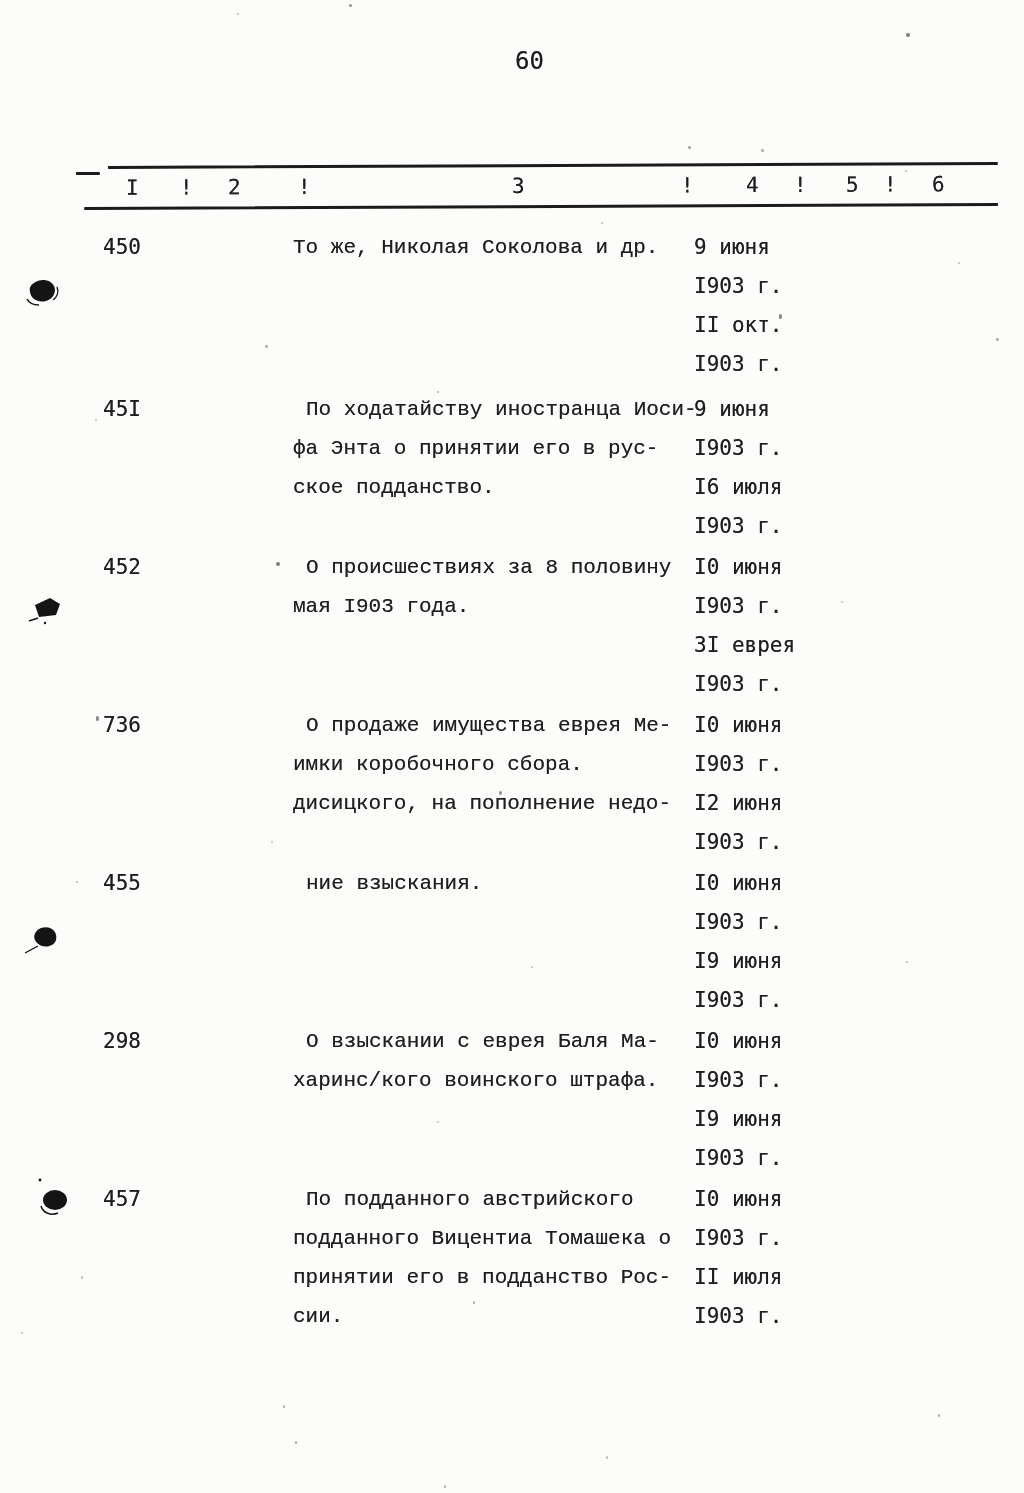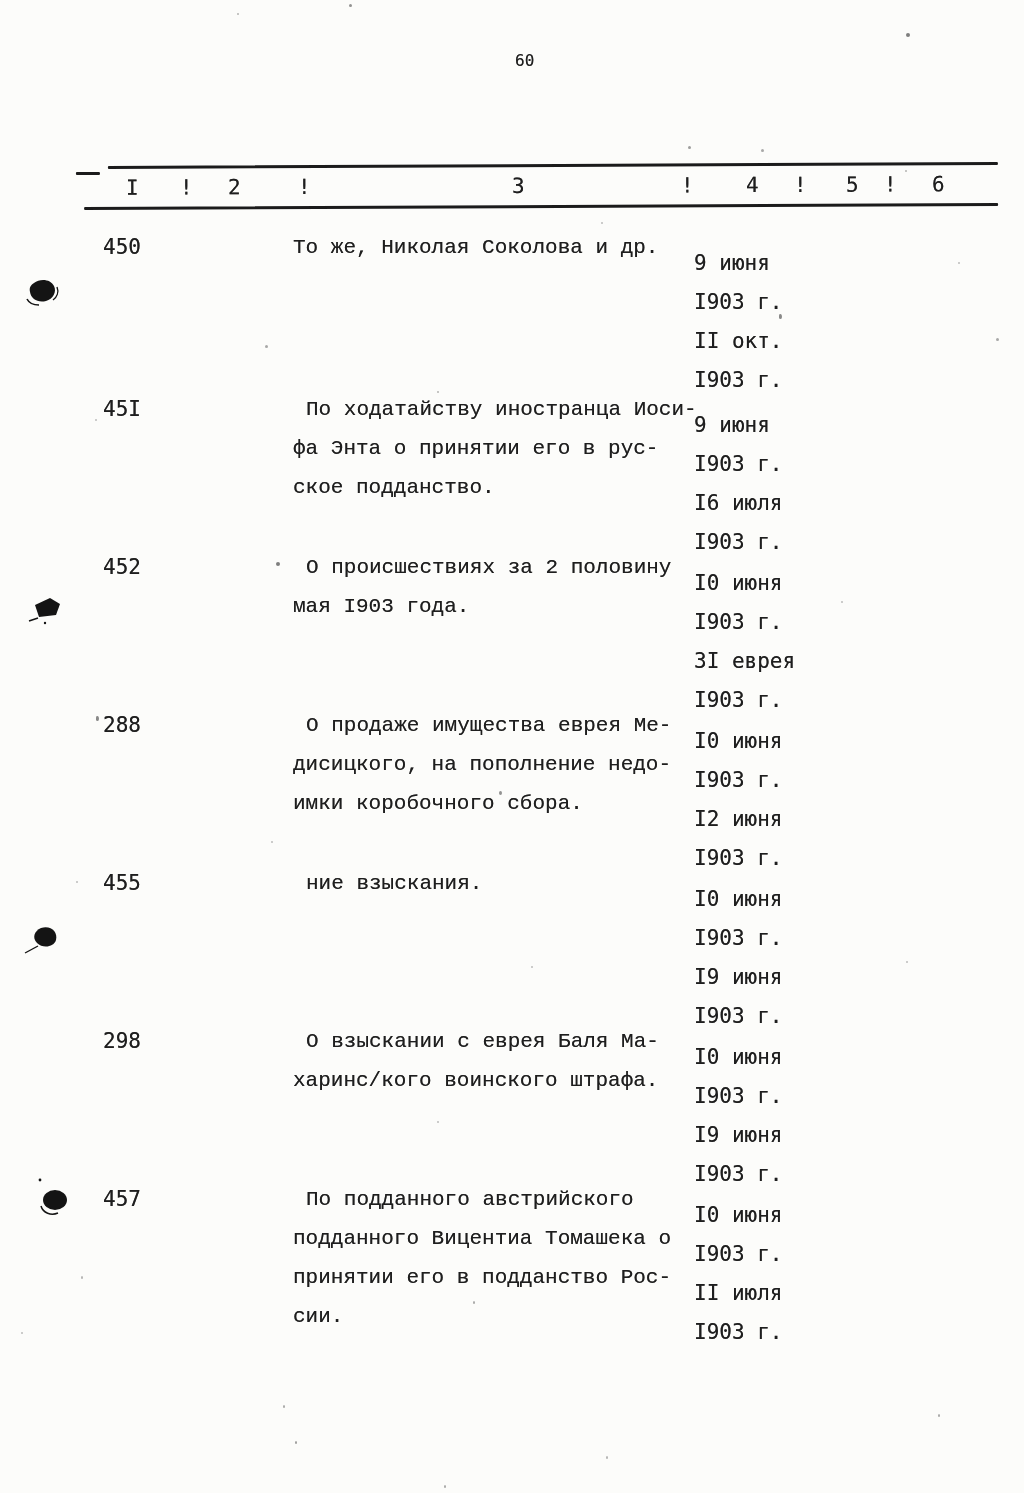--- a/index.html
+++ b/index.html
@@ -8,40 +8,40 @@
     width:1024px;height:1493px;
     background:#fcfcfa;
     font-family:"DejaVu Sans Mono","Liberation Mono",monospace;
     color:#1e1e1e;
     overflow:hidden;
   }
   .ink{ text-shadow:0 0 0.6px rgba(25,25,25,0.65); }
 
   .pagenum{
     position:absolute; left:515px; top:48px;
-    font-size:16px; line-height:26px;
+    font-size:24px; line-height:26px;
   }
 
   
   .thead{ position:absolute; left:0; top:0; width:1024px; height:230px;
           transform:rotate(-0.25deg); transform-origin:540px 185px; }
   .rule{ position:absolute; background:#1b1b1b; border-radius:1px; }
   .rule-top{ left:108px; top:164px; width:890px; height:3px; }
   .rule-top-dash{ left:76px; top:170px; width:24px; height:3px; }
   .rule-bottom{ left:84px; top:205px; width:914px; height:3px; }
   .hcell{ position:absolute; top:171px; font-size:21px; line-height:30px; }
 
   
   .entry{ position:absolute; left:0; width:1024px; font-size:21px; }
   .num{ position:absolute; left:103px; top:0; line-height:39px; white-space:nowrap; }
   .desc{ position:absolute; left:293px; top:0; white-space:nowrap; }
   .desc .line{ line-height:39px;font-family:Liberation Mono, monospace; }
   .desc .line:first-child{ padding-left:13px; }
   .desc.no-indent .line:first-child{ padding-left:0; }
-  .dates{ position:absolute; left:694px; top:16px; white-space:nowrap; }
+  .dates{ position:absolute; left:694px; top:0; white-space:nowrap; }
   .dates .line{ line-height:39px; }
 
   
   .e0{ top:228px; } .e1{ top:390px; } .e2{ top:548px; } .e3{ top:706px; }
   .e4{ top:864px; } .e5{ top:1022px; } .e6{ top:1180px; }
 
   
   .blot{ position:absolute; }
   .speck{ position:absolute; background:#2a2a2a; border-radius:50%; }
 </style>
@@ -93,37 +93,37 @@
       <div class="line">9 июня</div>
       <div class="line">I903 г.</div>
       <div class="line">I6 июля</div>
       <div class="line">I903 г.</div>
     </div>
   </div>
 
   <div class="entry e2">
     <div class="num">452</div>
     <div class="desc">
-      <div class="line">О происшествиях за 2 половину</div>
+      <div class="line">О происшествиях за 8 половину</div>
       <div class="line">мая I903 года.</div>
     </div>
     <div class="dates">
       <div class="line">I0 июня</div>
       <div class="line">I903 г.</div>
       <div class="line">3I еврея</div>
       <div class="line">I903 г.</div>
     </div>
   </div>
 
   <div class="entry e3">
-    <div class="num">288</div>
+    <div class="num">736</div>
     <div class="desc">
       <div class="line">О продаже имущества еврея Ме-</div>
+      <div class="line">имки коробочного сбора.</div>
       <div class="line">дисицкого, на пополнение недо-</div>
-      <div class="line">имки коробочного сбора.</div>
     </div>
     <div class="dates">
       <div class="line">I0 июня</div>
       <div class="line">I903 г.</div>
       <div class="line">I2 июня</div>
       <div class="line">I903 г.</div>
     </div>
   </div>
 
   <div class="entry e4">

